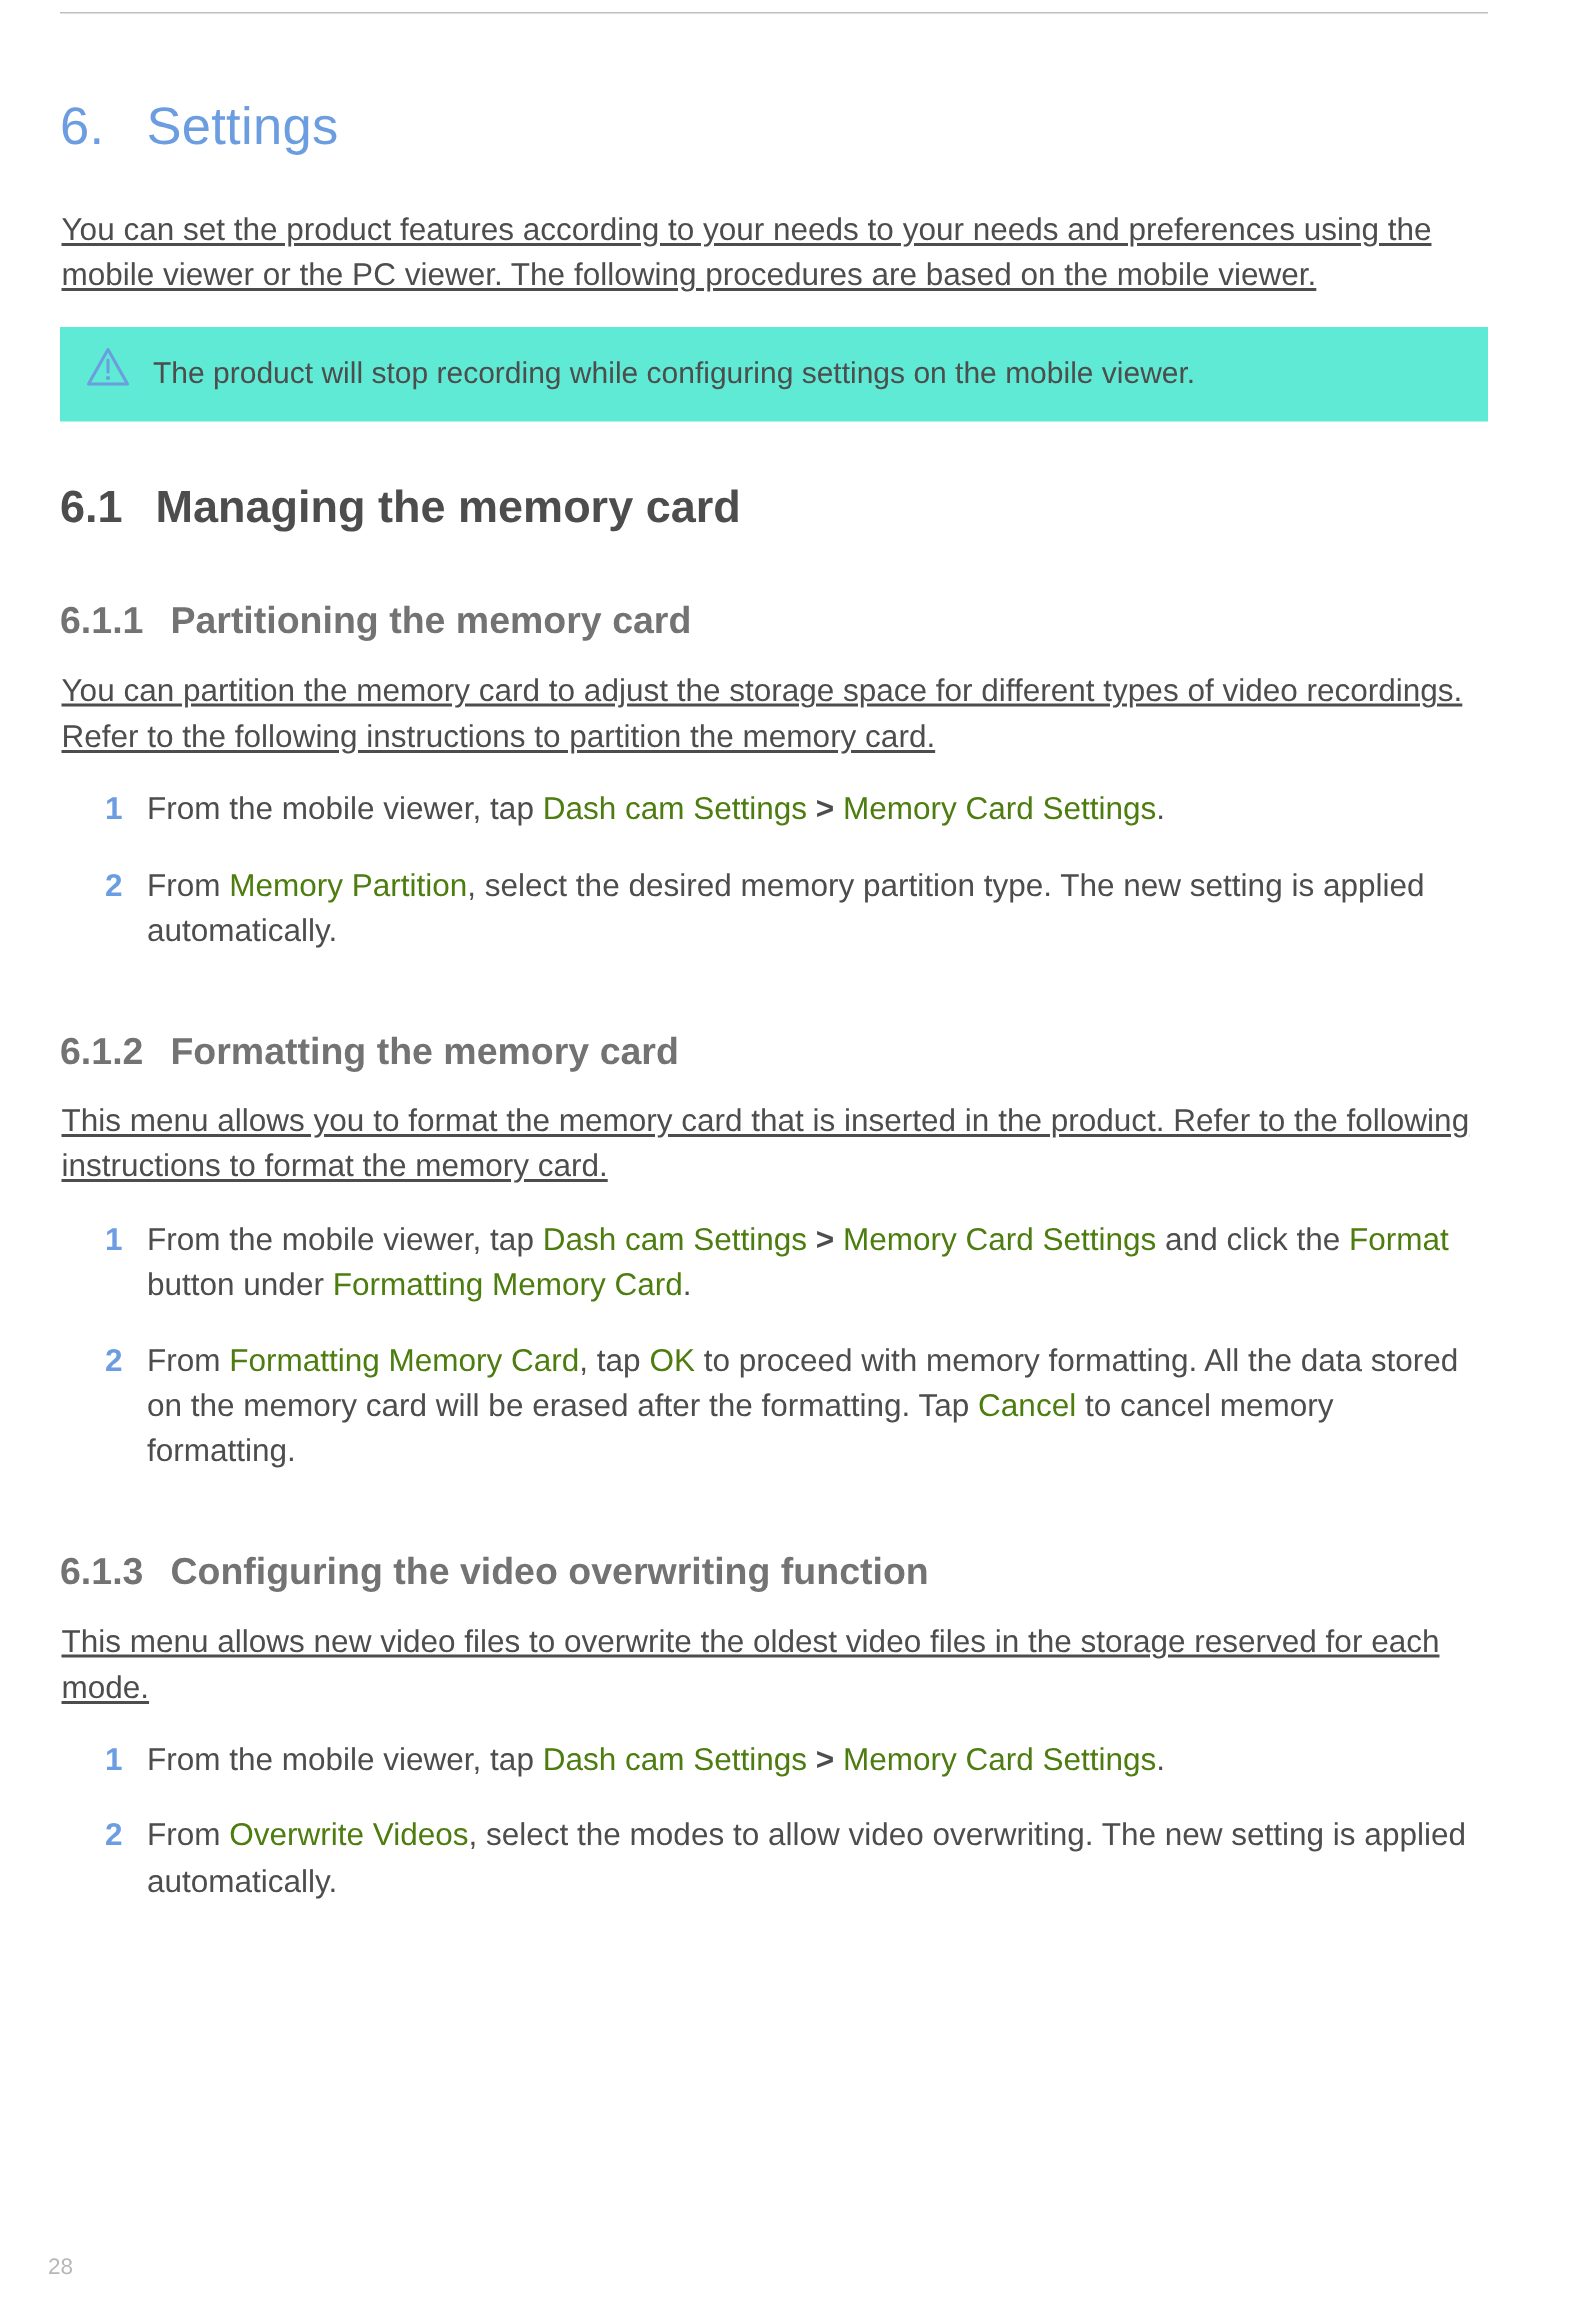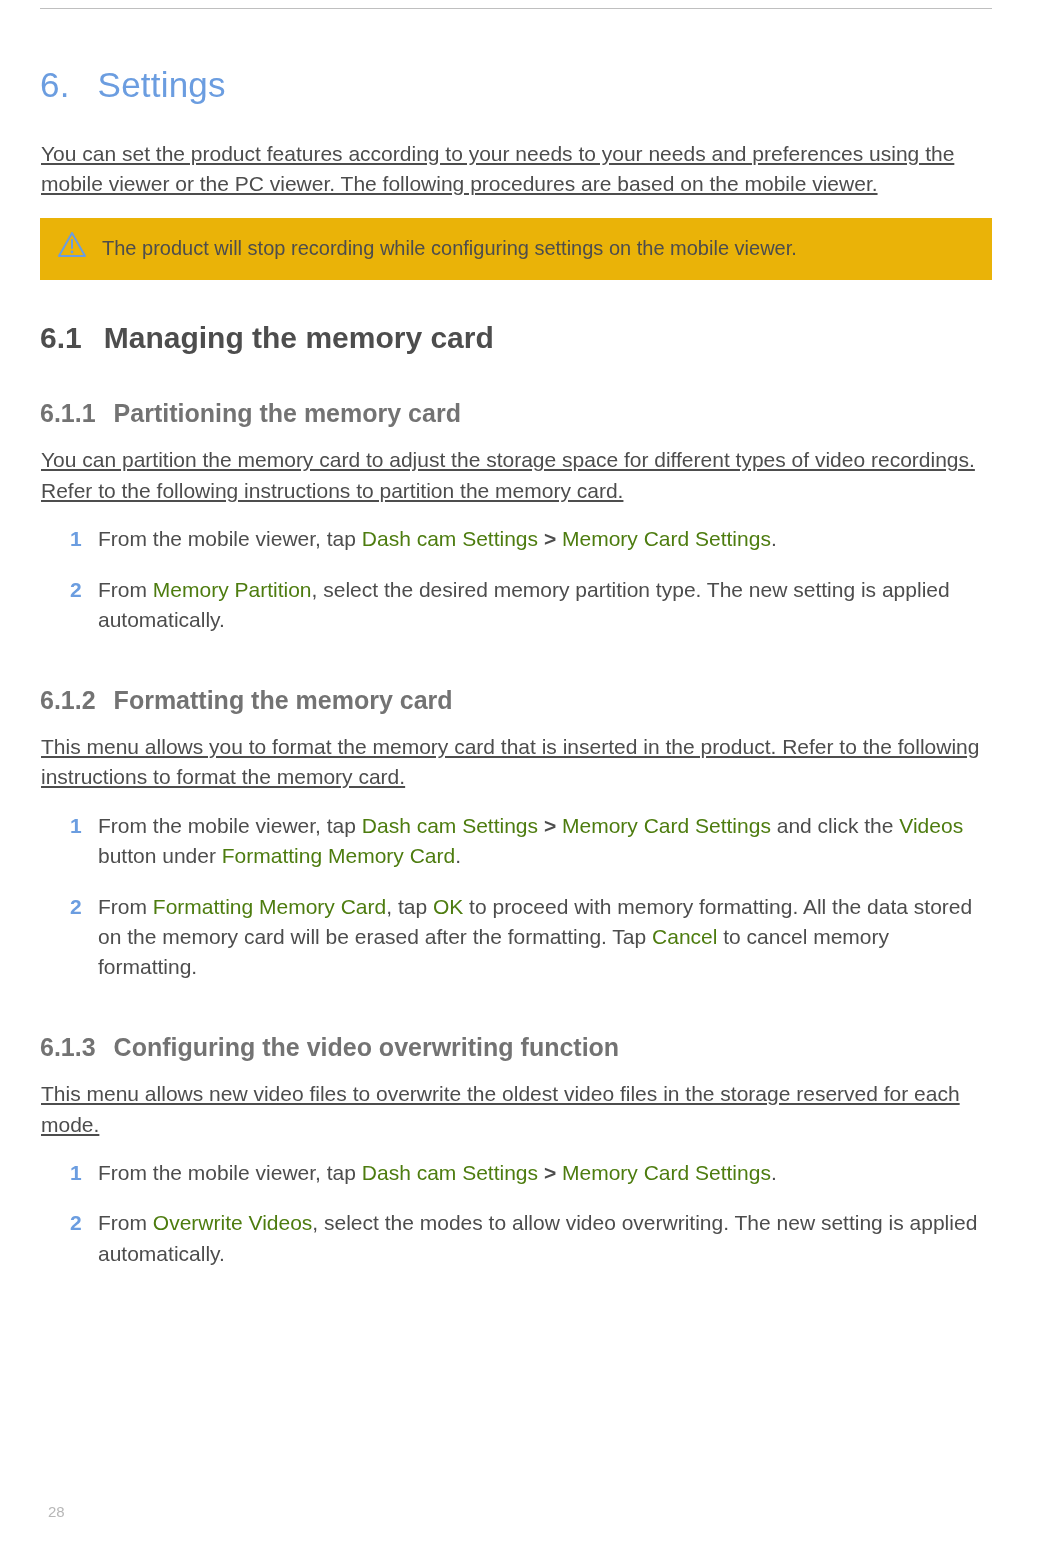--- a/index.html
+++ b/index.html
@@ -23,21 +23,21 @@
   h1.chapter {
     color: #6b9de0;
     font-size: 35px;
     font-weight: 400;
     margin: 10px 0 28px 0;
     letter-spacing: .2px;
   }
   h1.chapter .num { margin-right: 28px; }
   .body-text { margin: 0 0 18px 1px; text-decoration: underline; }
   .notice {
-    background: #eab308;
+    background: #5eead4;
     padding: 14px 18px;
     display: flex;
     align-items: center;
     gap: 16px;
     margin: 6px 0 36px 0;
     color: #4d4d4d;
     font-size: 20px;
   }
   .notice svg { flex: 0 0 auto; }
   h2.section {
@@ -68,21 +68,21 @@
     position: absolute;
     left: 0; top: 0;
     color: #6b9de0;
     font-weight: 700;
     font-size: 21px;
   }
   .bold { font-weight: 400; color: #4d7c0f; }
   .chev { font-weight: 700; color: #4d4d4d; }
   .pagenum {
     position: absolute;
-    left: 48px; bottom: 18px;
+    left: 32px; bottom: 18px;
     color: #b7b7b7;
     font-size: 15px;
   }
 </style>
 </head>
 <body>
 
 <div class="top-rule"></div>
 
 <h1 class="chapter">
@@ -121,21 +121,21 @@
   </li>
 </ol>
 
 <h3 class="subsection">
   <span class="subnum">6.1.2</span><span>Formatting the memory card</span>
 </h3>
 <p class="body-text">This menu allows you to format the memory card that is inserted in the product. Refer to the following instructions to format the memory card.</p>
 <ol class="steps">
   <li>
     <span class="stepnum">1</span>
-    <span><span>From the mobile viewer, tap </span><span class="bold">Dash cam Settings</span> <span class="chev">&gt;</span> <span class="bold">Memory Card Settings</span><span> and click the </span><span class="bold">Videos</span><span> button under </span><span class="bold">Formatting Memory Card</span><span>.</span></span>
+    <span><span>From the mobile viewer, tap </span><span class="bold">Dash cam Settings</span> <span class="chev">&gt;</span> <span class="bold">Memory Card Settings</span><span> and click the </span><span class="bold">Format</span><span> button under </span><span class="bold">Formatting Memory Card</span><span>.</span></span>
   </li>
   <li>
     <span class="stepnum">2</span>
     <span><span>From </span><span class="bold">Formatting Memory Card</span><span>, tap </span><span class="bold">OK</span><span> to proceed with memory formatting. All the data stored on the memory card will be erased after the formatting. Tap </span><span class="bold">Cancel</span><span> to cancel memory formatting.</span></span>
   </li>
 </ol>
 
 <h3 class="subsection">
   <span class="subnum">6.1.3</span><span>Configuring the video overwriting function</span>
 </h3>

